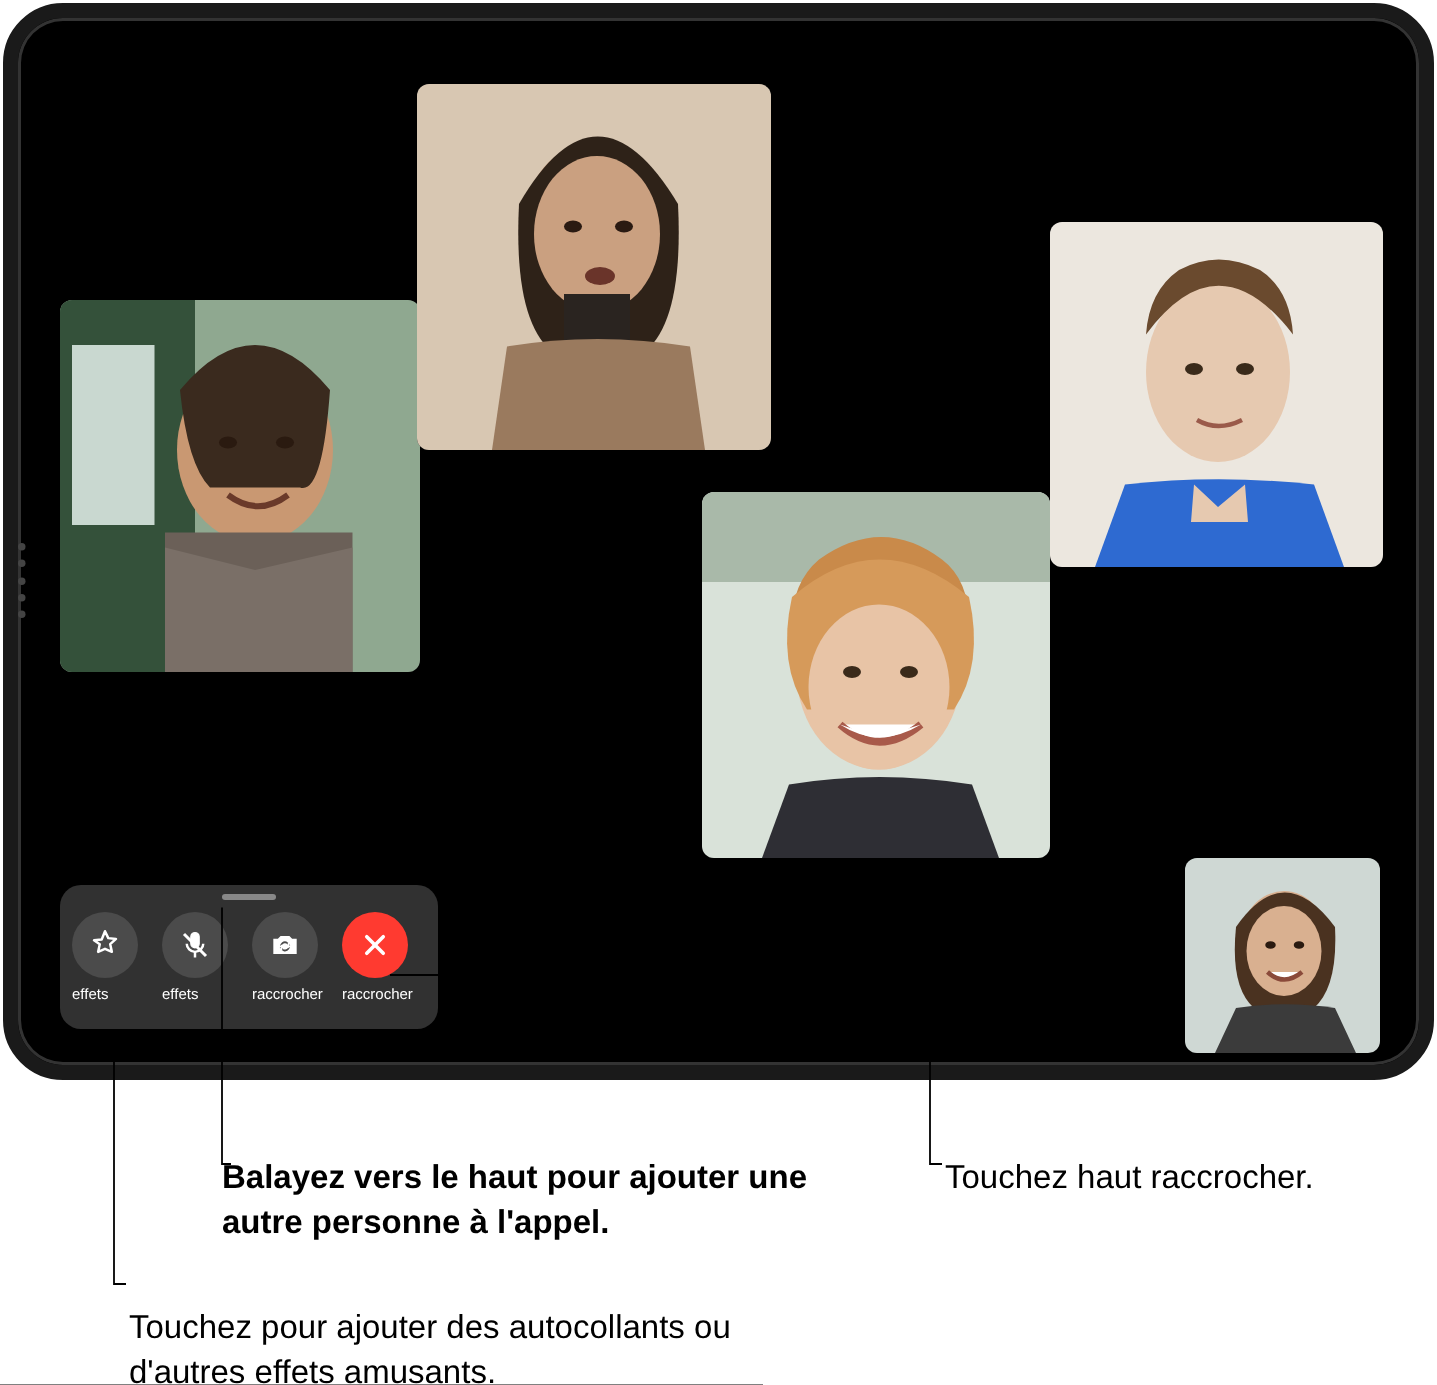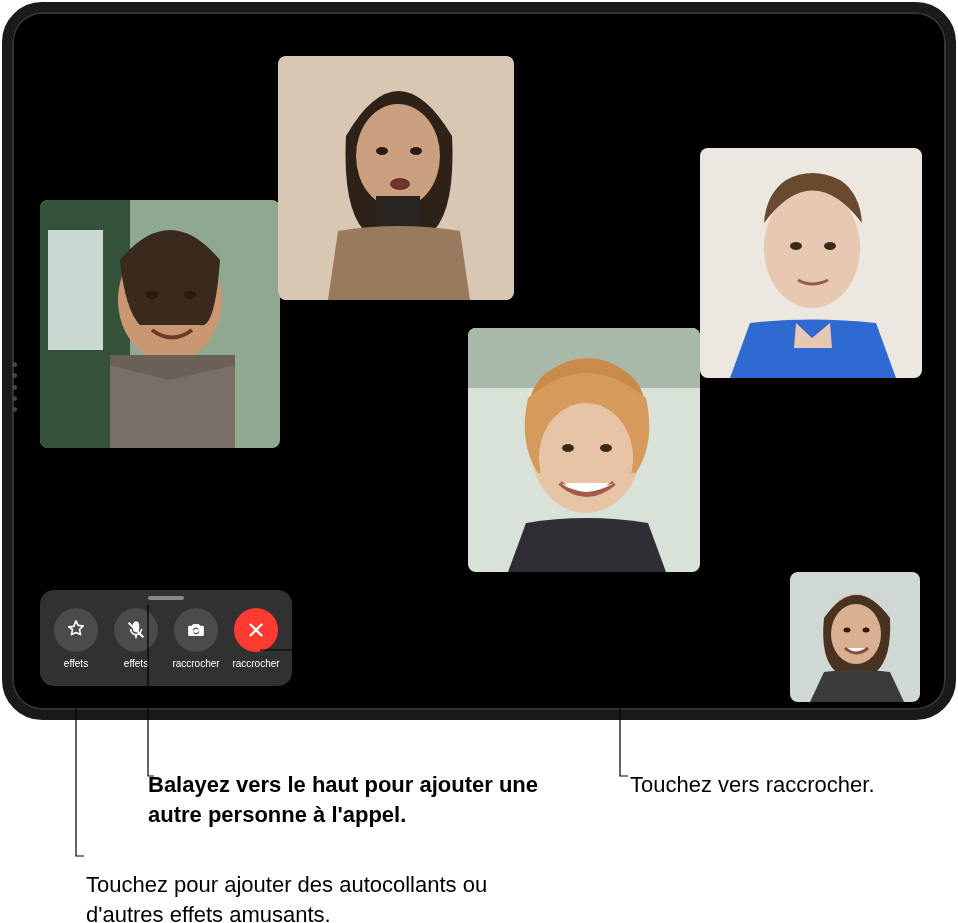--- a/index.html
+++ b/index.html
@@ -72,21 +72,21 @@
     position: absolute;
     top: 6px;
     left: 50%;
     transform: translateX(-50%);
     width: 36px;
     height: 4px;
     background: #888;
     border-radius: 2px;
   }
   .ctl {
-    display:flex; flex-direction:column; align-items:center; gap:6px;
+    display:flex; flex-direction:column; align-items:flex-start; gap:6px;
     color:#fff; font-size:10px; width:56px;
     user-select:none; cursor:pointer;
   }
   .ctl .circ {
     width: 44px; height: 44px; border-radius:50%;
     background: #4b4b4b;
     display:flex;align-items:center;justify-content:center;
   }
   .ctl .circ.red { background: #ff3a30; }
   .ctl .circ svg { width:22px; height:22px; fill:#fff; stroke:#fff; }
@@ -245,14 +245,14 @@
   </div>
 </div>
 
 <svg class="callouts" width="958" height="923">
   <path class="callout-line" d="M148 605 L148 776 L154 776"></path>
   <path class="callout-line" d="M76 698 L76 856 L84 856"></path>
   <path class="callout-line" d="M260 650 L620 650 L620 776 L628 776"></path>
 </svg>
 
 <div class="callout-text c1">Balayez vers le haut pour ajouter une autre personne à l'appel.</div>
-<div class="callout-text c2">Touchez vers raccrocher.</div>
+<div class="callout-text c2">Touchez haut raccrocher.</div>
 <div class="callout-text c3">Touchez pour ajouter des autocollants ou d'autres effets amusants.</div>
 
 </body></html>

